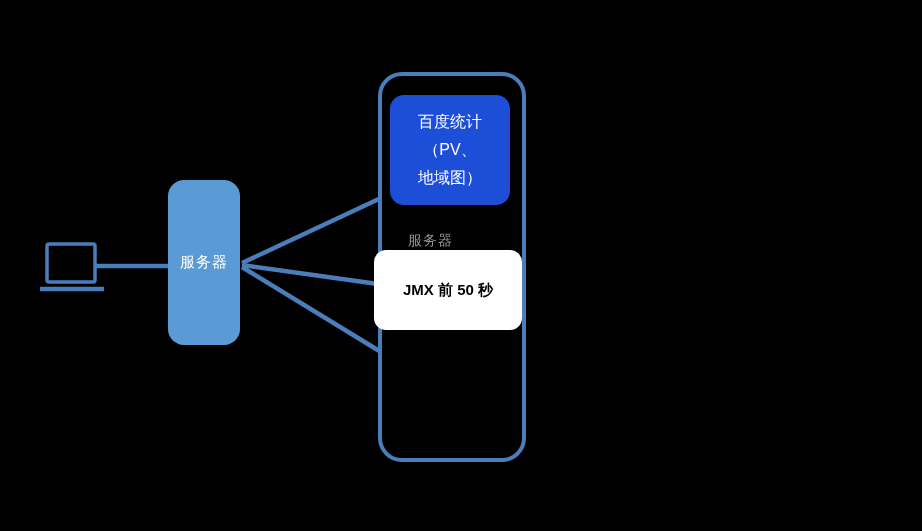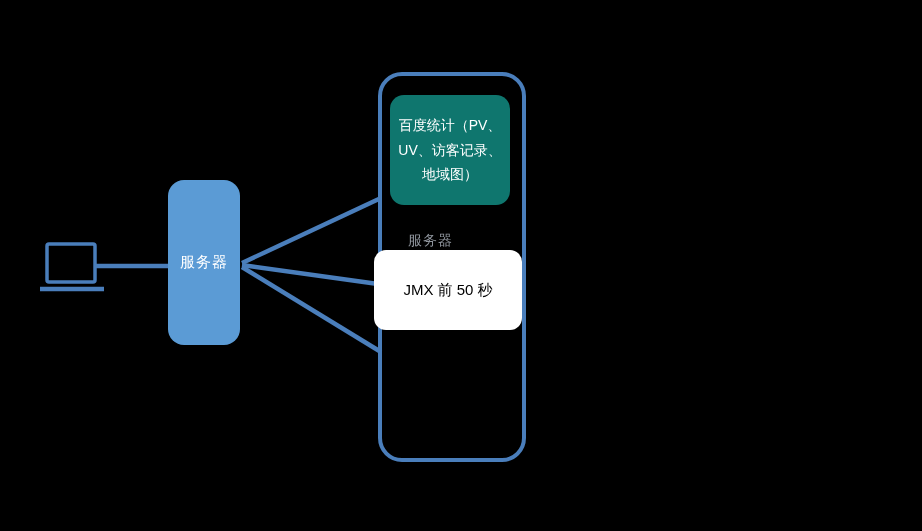--- a/index.html
+++ b/index.html
@@ -30,24 +30,24 @@
     width: 140px; height: 382px;
     border: 4px solid #4a7ebb;
     border-radius: 24px;
     background: transparent;
   }
 
   .baidu-box {
     position: absolute;
     left: 390px; top: 95px;
     width: 120px; height: 110px;
-    background: #0f766e;
+    background: #1d4ed8;
     border-radius: 14px;
     color: #ffffff;
-    font-size: 14px;
+    font-size: 16px;
     display: flex; flex-direction: column;
     align-items: center; justify-content: center;
     text-align: center;
     line-height: 1.75;
     box-sizing: border-box;
     padding: 4px;
   }
 
   .mid-caption {
     position: absolute;
@@ -64,20 +64,21 @@
     background: #ffffff;
     border-radius: 12px;
     color: #000000;
     font-size: 15px;
     display: flex; flex-direction: column;
     align-items: center; justify-content: center;
     text-align: center;
     line-height: 1.9;
     box-sizing: border-box;
     padding: 2px 8px;
+    font-weight: bold;
   }
 </style>
 </head>
 <body>
 
 <div class="stage">
 
   <svg class="lines-svg" width="922" height="531" viewBox="0 0 922 531" xmlns="http://www.w3.org/2000/svg">
 
     <g stroke="#4a7ebb" fill="none">
@@ -95,21 +96,20 @@
   </svg>
 
   <div class="container-outline"></div>
 
   <div class="server-node">
     <span>服务器</span>
   </div>
 
   <div class="baidu-box">
     <span>百度统计（PV、</span>
-    <span>UV、访客记录、</span>
     <span>地域图）</span>
   </div>
 
   <div class="mid-caption">服务器</div>
 
   <div class="jmx-box">
     <span>JMX 前 50 秒</span>
   </div>
 
 </div>

